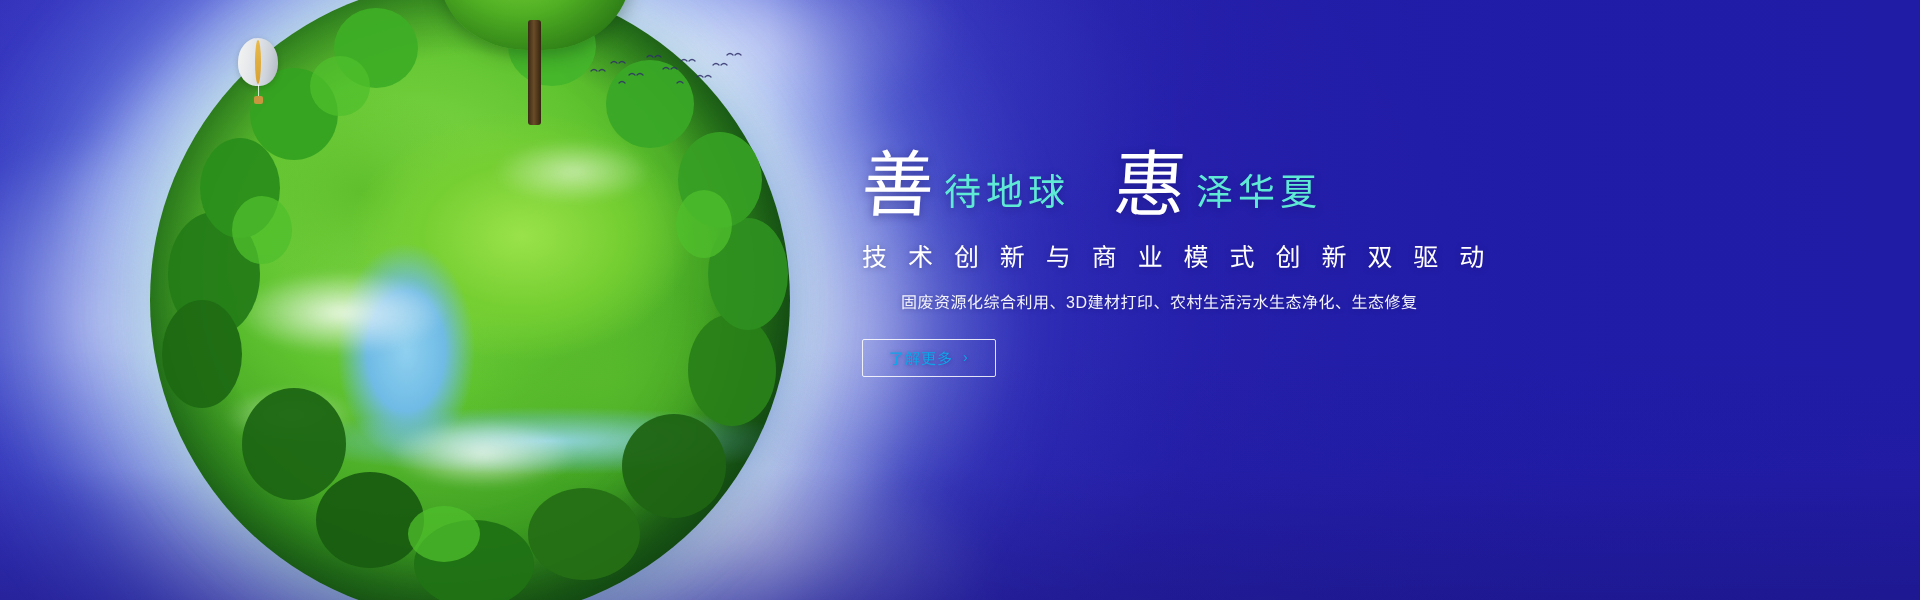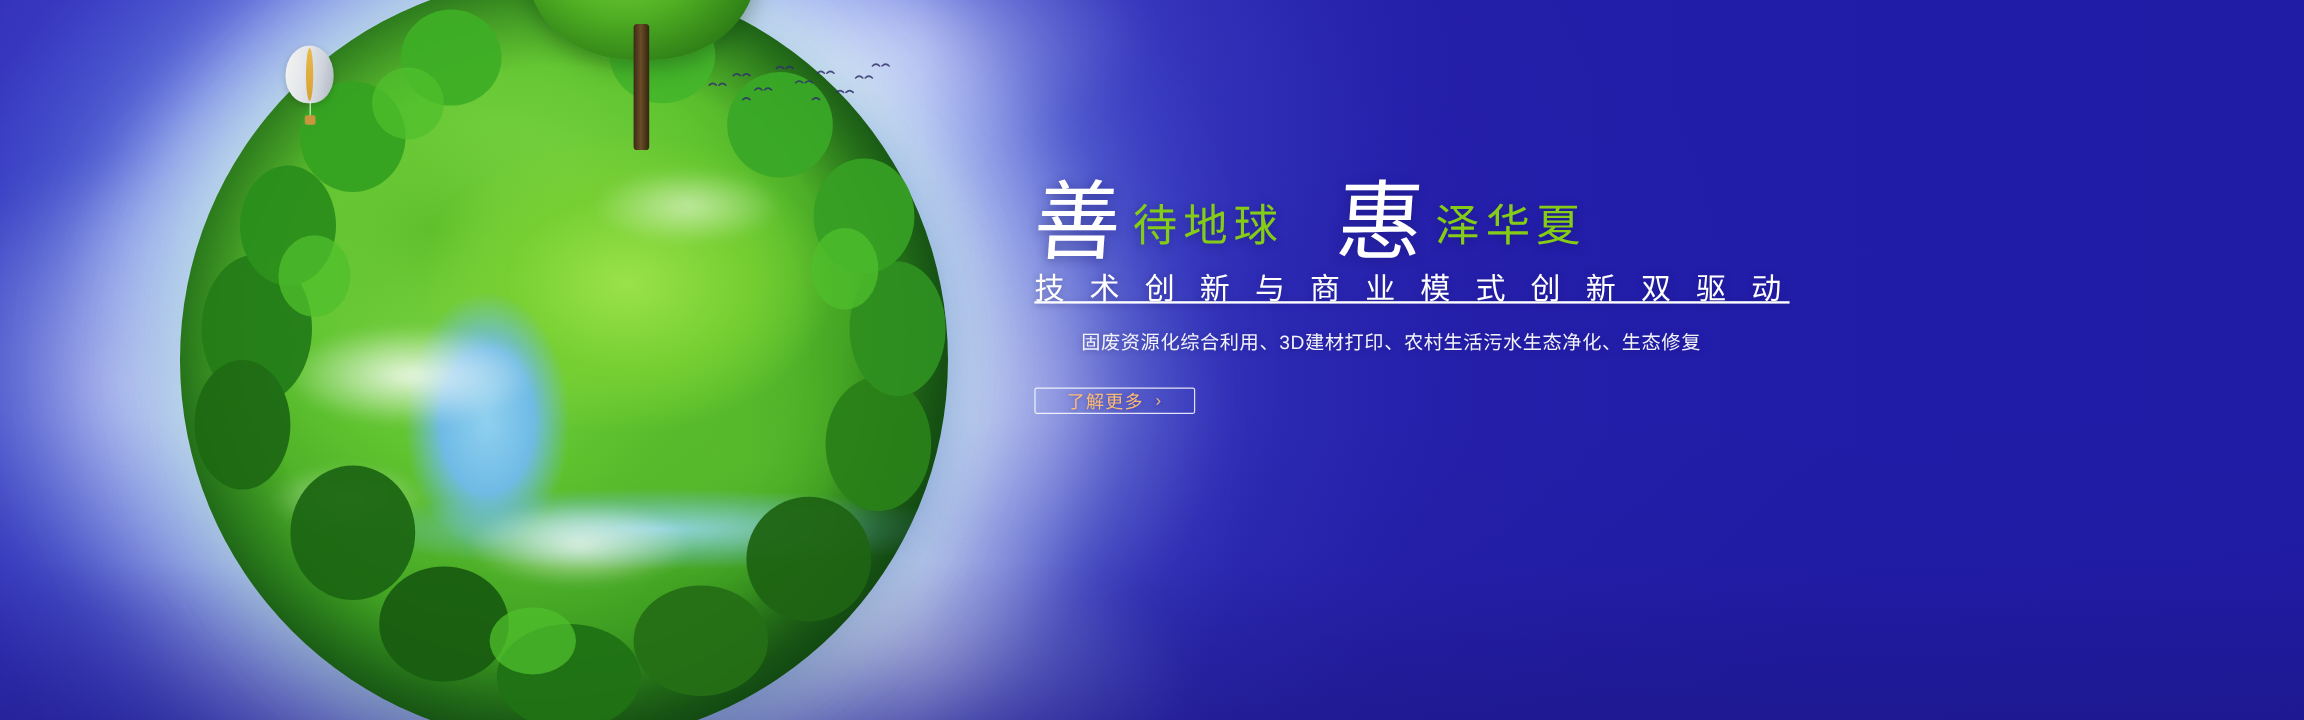--- a/index.html
+++ b/index.html
@@ -217,64 +217,63 @@
     font-family: "DejaVu Serif", "Liberation Serif", serif;
     font-size: 72px;
     line-height: 0.94;
     color: #ffffff;
     font-weight: 400;
     letter-spacing: 0;
     text-shadow: 0 2px 10px rgba(20,16,90,0.45);
     transform: skewX(-4deg);
   }
   .hl-small {
-    font-family: Liberation Mono, monospace;
+    font-family: Liberation Sans, sans-serif;
     font-size: 37px;
     line-height: 1;
-    color: #84cc16;
+    color: #5eead4;
     font-weight: 400;
     letter-spacing: 5px;
     margin-left: 10px;
     padding-bottom: 9px;
     text-shadow: 0 2px 8px rgba(20,16,90,0.4);
   }
   .subtitle {
-    margin-top: 6px;
+    margin-top: 22px;
     font-size: 25px;
     line-height: 1.25;
     color: #ffffff;
     letter-spacing: 7px;
     font-weight: 400;
     white-space: nowrap;
     text-shadow: 0 1px 6px rgba(20,16,90,0.35);
-    text-decoration: underline;
   }
   .description {
     margin-top: 19px;
     font-size: 16px;
     line-height: 1.4;
     color: #f2f3fb;
     letter-spacing: 0.5px;
     white-space: nowrap;
     text-shadow: 0 1px 5px rgba(20,16,90,0.35);
     margin-left: 39px;
   }
   .cta {
     display: inline-flex;
     align-items: center;
     justify-content: center;
     gap: 10px;
     margin-top: 24px;
     padding: 0 26px;
-    height: 22px;
+    height: 38px;
     min-width: 116px;
     border: 1px solid rgba(255,255,255,0.85);
     border-radius: 2px;
     background: transparent;
-    color: #fdba74;
+    color: #0ea5e9;
     font-size: 15px;
     letter-spacing: 1px;
     font-family: "Liberation Sans", "DejaVu Sans", sans-serif;
     cursor: pointer;
     text-shadow: 0 1px 4px rgba(20,16,90,0.35);
   }
   .cta .chev {
     font-size: 14px;
     line-height: 1;
     opacity: .95;

